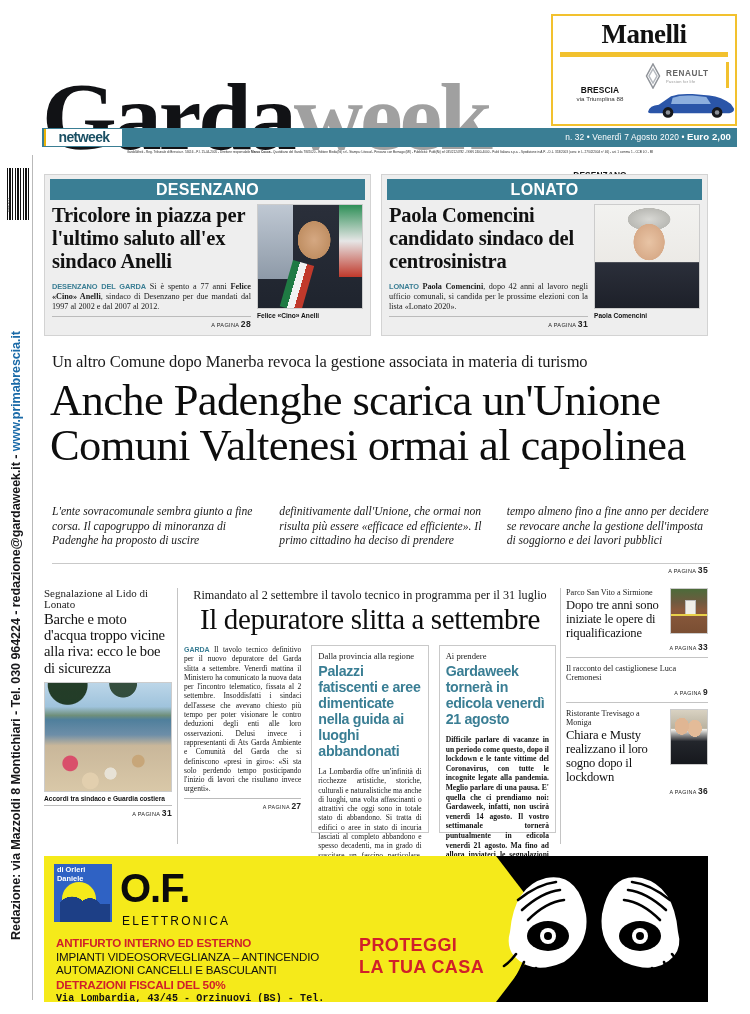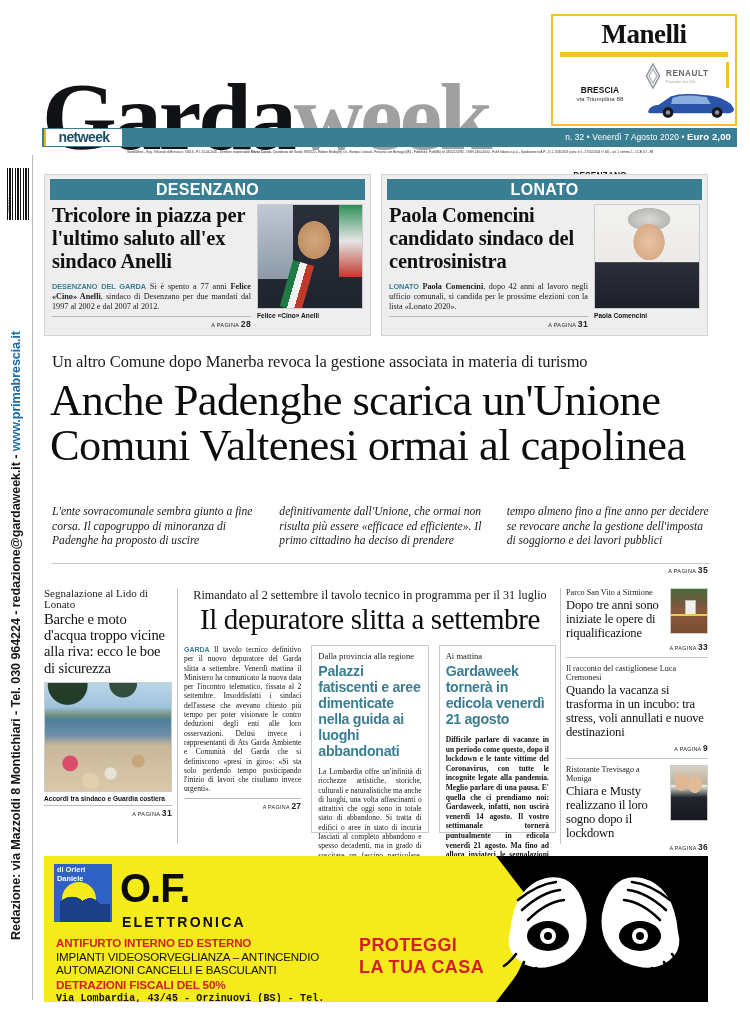--- a/index.html
+++ b/index.html
@@ -405,21 +405,21 @@
   }
   .ad-of {
     position:absolute; left:76px; top:10px;
     font-family:"Liberation Sans", sans-serif;
     font-weight:700; font-size:40px; color:#0b0b0b; letter-spacing:-1px;
     line-height:44px;
   }
   .ad-elettronica {
     position:absolute; left:78px; top:58px;
     font-family:"Liberation Sans", sans-serif;
-    font-weight:700; font-size:14px; color:#0b0b0b; letter-spacing:2.2px;
+    font-weight:400; font-size:12px; color:#0b0b0b; letter-spacing:2.2px;
   }
   .ad-lines { position:absolute; left:12px; top:80px; width:330px; }
   .ad-l1 {
     font-family:"Liberation Sans", sans-serif; font-weight:700;
     font-size:11.6px; color:#d0202a; line-height:13.5px; letter-spacing:-.2px;
   }
   .ad-l2 {
     font-family:"Liberation Sans", sans-serif; font-weight:400;
     font-size:11.6px; color:#111; line-height:13.5px; letter-spacing:-.2px;
   }
@@ -596,21 +596,21 @@
             <div class="card-body">
               <div class="body-text">La Lombardia offre un'infinità di ricchezze artistiche, storiche, culturali e naturalistiche ma anche di luoghi, una volta affascinanti o attrattivi che oggi sono in totale stato di abbandono. Si tratta di edifici o aree in stato di incuria lasciati al completo abbandono e spesso decadenti, ma in grado di suscitare un fascino particolare, avvolti da un'aura di mistero e legati a storie e leggende curiose.</div>
             </div>
             <div class="cc-pageref">
               <span>ALLE PAGINE</span> <b>2 e 3</b>
             </div>
           </div>
         </div>
         <div class="cc">
           <div class="box-card">
-            <div class="card-kicker">Ai mattina</div>
+            <div class="card-kicker">Ai prendere</div>
             <div class="card-head">Gardaweek tornerà in edicola venerdì 21 agosto</div>
             <div class="card-body">
               <div class="card-body-bold">Difficile parlare di vacanze in un periodo come questo, dopo il lockdown e le tante vittime del Coronavirus, con tutte le incognite legate alla pandemia. Meglio parlare di una pausa. E' quella che ci prendiamo noi: Gardaweek, infatti, non uscirà venerdì 14 agosto. Il vostro settimanale tornerà puntualmente in edicola venerdì 21 agosto. Ma fino ad allora inviateci le segnalazioni al 3501113403.</div>
             </div>
           </div>
         </div>
       </div>
     </div>
 
     <div class="low-right">
@@ -623,21 +623,20 @@
           <div class="rb-photo ph-parco"></div>
         </div>
         <div class="rb-pageref" style="margin-top:2px">
           <span>A PAGINA</span> <b>33</b>
         </div>
       </div>
       <div class="rb-rule"></div>
 
       <div class="rblock">
         <div class="rb-kicker">Il racconto del castiglionese Luca Cremonesi</div>
-        <div class="rb-head">Quando la vacanza si trasforma in un incubo: tra stress, voli annullati e nuove destinazioni</div>
         <div class="rb-pageref" style="margin-top:4px">
           <span>A PAGINA</span> <b>9</b>
         </div>
       </div>
       <div class="rb-rule"></div>
 
       <div class="rblock">
         <div class="rb-row">
           <div class="rb-text">
             <div class="rb-kicker">Ristorante Trevisago a Moniga</div>

